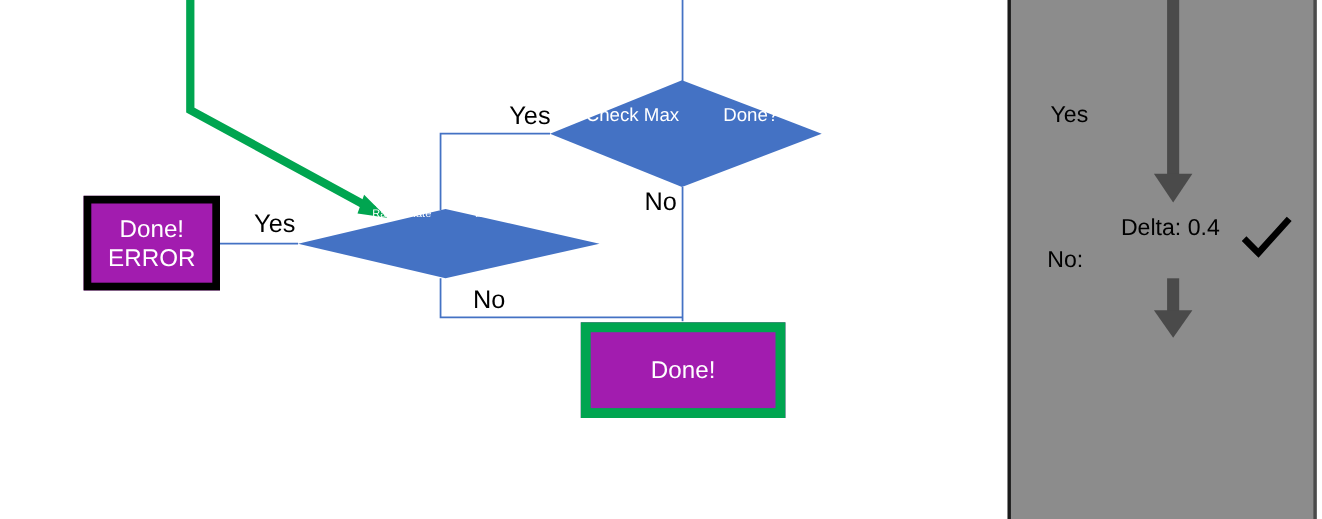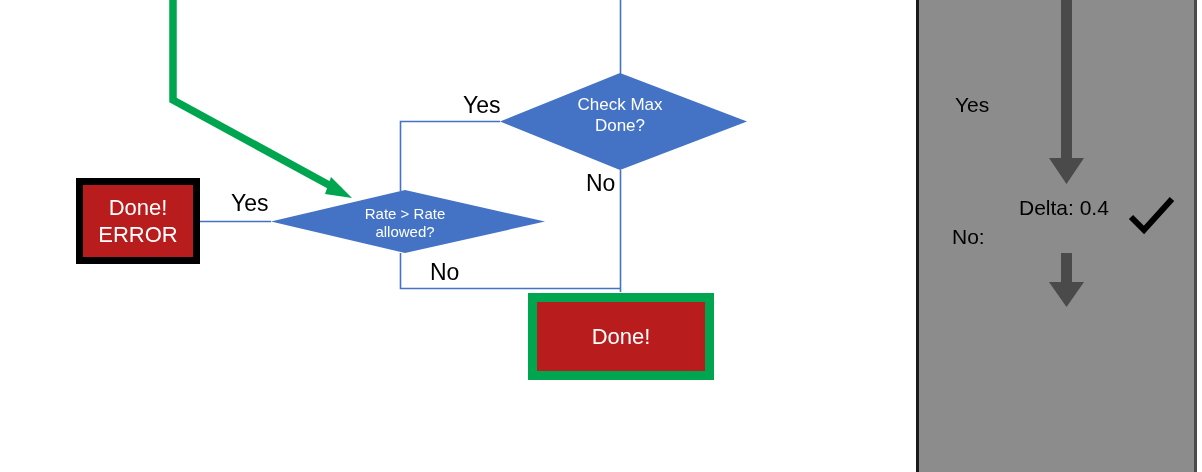--- a/index.html
+++ b/index.html
@@ -20,42 +20,42 @@
   #flow-svg {
     position: absolute;
     left: 0; top: 0;
     width: 916px;
     height: 472px;
   }
 
   .node-label {
     position: absolute;
     display: flex;
-    flex-direction: column;
     align-items: center;
     justify-content: center;
     color: #ffffff;
     text-align: center;
     line-height: 1.22;
     pointer-events: none;
     white-space: pre;
+    gap: 40px;
   }
 
   .edge-label {
     position: absolute;
     color: #000000;
     font-size: 23px;
     line-height: 1;
     white-space: nowrap;
   }
 
   
   .box {
     position: absolute;
-    background: #b91c1c;
+    background: #a21caf;
     display: flex;
     flex-direction: column;
     align-items: center;
     justify-content: center;
     color: #ffffff;
     text-align: left;
     line-height: 1.25;
   }
   #done-error-box {
     left: 76px; top: 178px;
@@ -134,21 +134,21 @@
 
     <path d="M 173 -6 L 173 100 L 340 191" fill="none" stroke="#00a550" stroke-width="7.5" stroke-linecap="butt" stroke-linejoin="miter"></path>
     <polygon points="352,198 325,194 331,177" fill="#00a550"></polygon>
   </svg>
 
   <div class="node-label" style="left:500px; top:95px; width:240px; font-size:17px;">
     <span>Check Max</span>
     <span>Done?</span>
   </div>
 
-  <div class="node-label" style="left:285px; top:205px; width:240px; font-size:15px;justify-content:center;">
+  <div class="node-label" style="left:285px; top:189px; width:240px; font-size:10px;justify-content:center;">
     <span>Rate &gt; Rate</span>
     <span>allowed?</span>
   </div>
 
   <div class="edge-label" style="left:463px; top:94px;">Yes</div>
 
   <div class="edge-label" style="left:586px; top:172px;">No</div>
 
   <div class="edge-label" style="left:231px; top:192px;">Yes</div>
 

